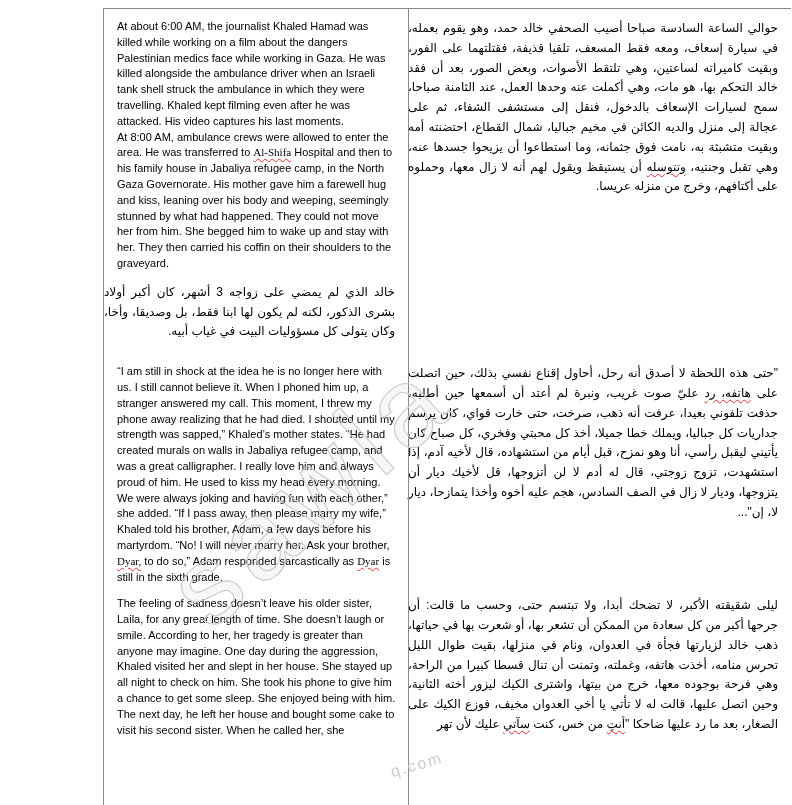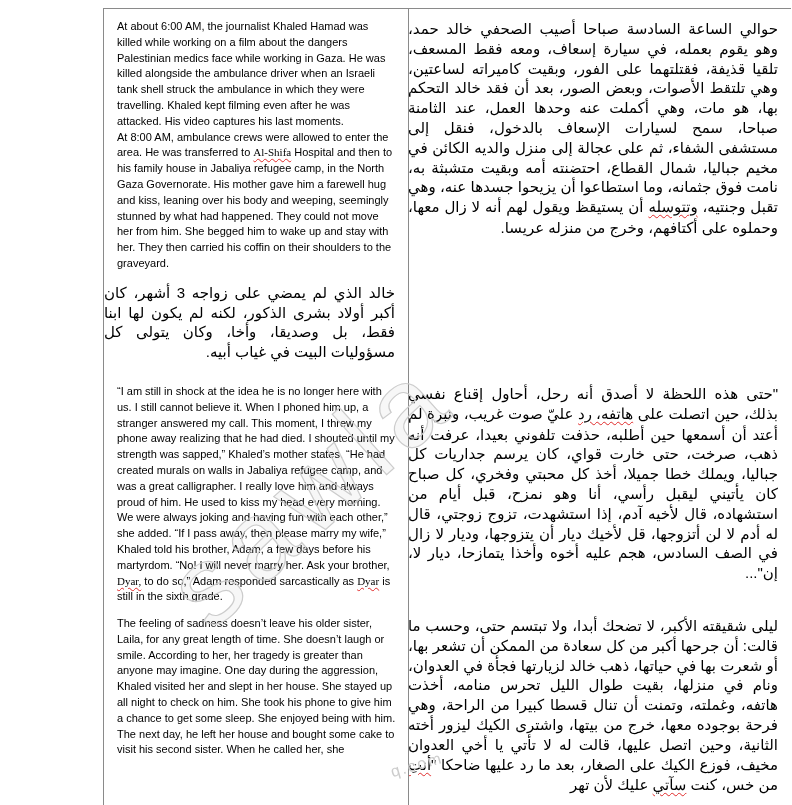--- a/index.html
+++ b/index.html
@@ -42,21 +42,21 @@
   .cell{min-height:10px;}
   .cell-en{
     padding:0 12px 0 13px;
     font-size:11px;
     line-height:15.8px;
     text-align:left;
     direction:ltr;
   }
   .cell-ar{
     padding:0 13px 0 0;
-    font-size:15px;
+    font-size:12px;
     line-height:19.8px;
     text-align:justify;
     direction:rtl;
   }
   .para{margin:0;}
   .misspell{
     text-decoration:underline;
     text-decoration-style:wavy;
     text-decoration-color:var(--spell-color);
     text-decoration-thickness:1px;

